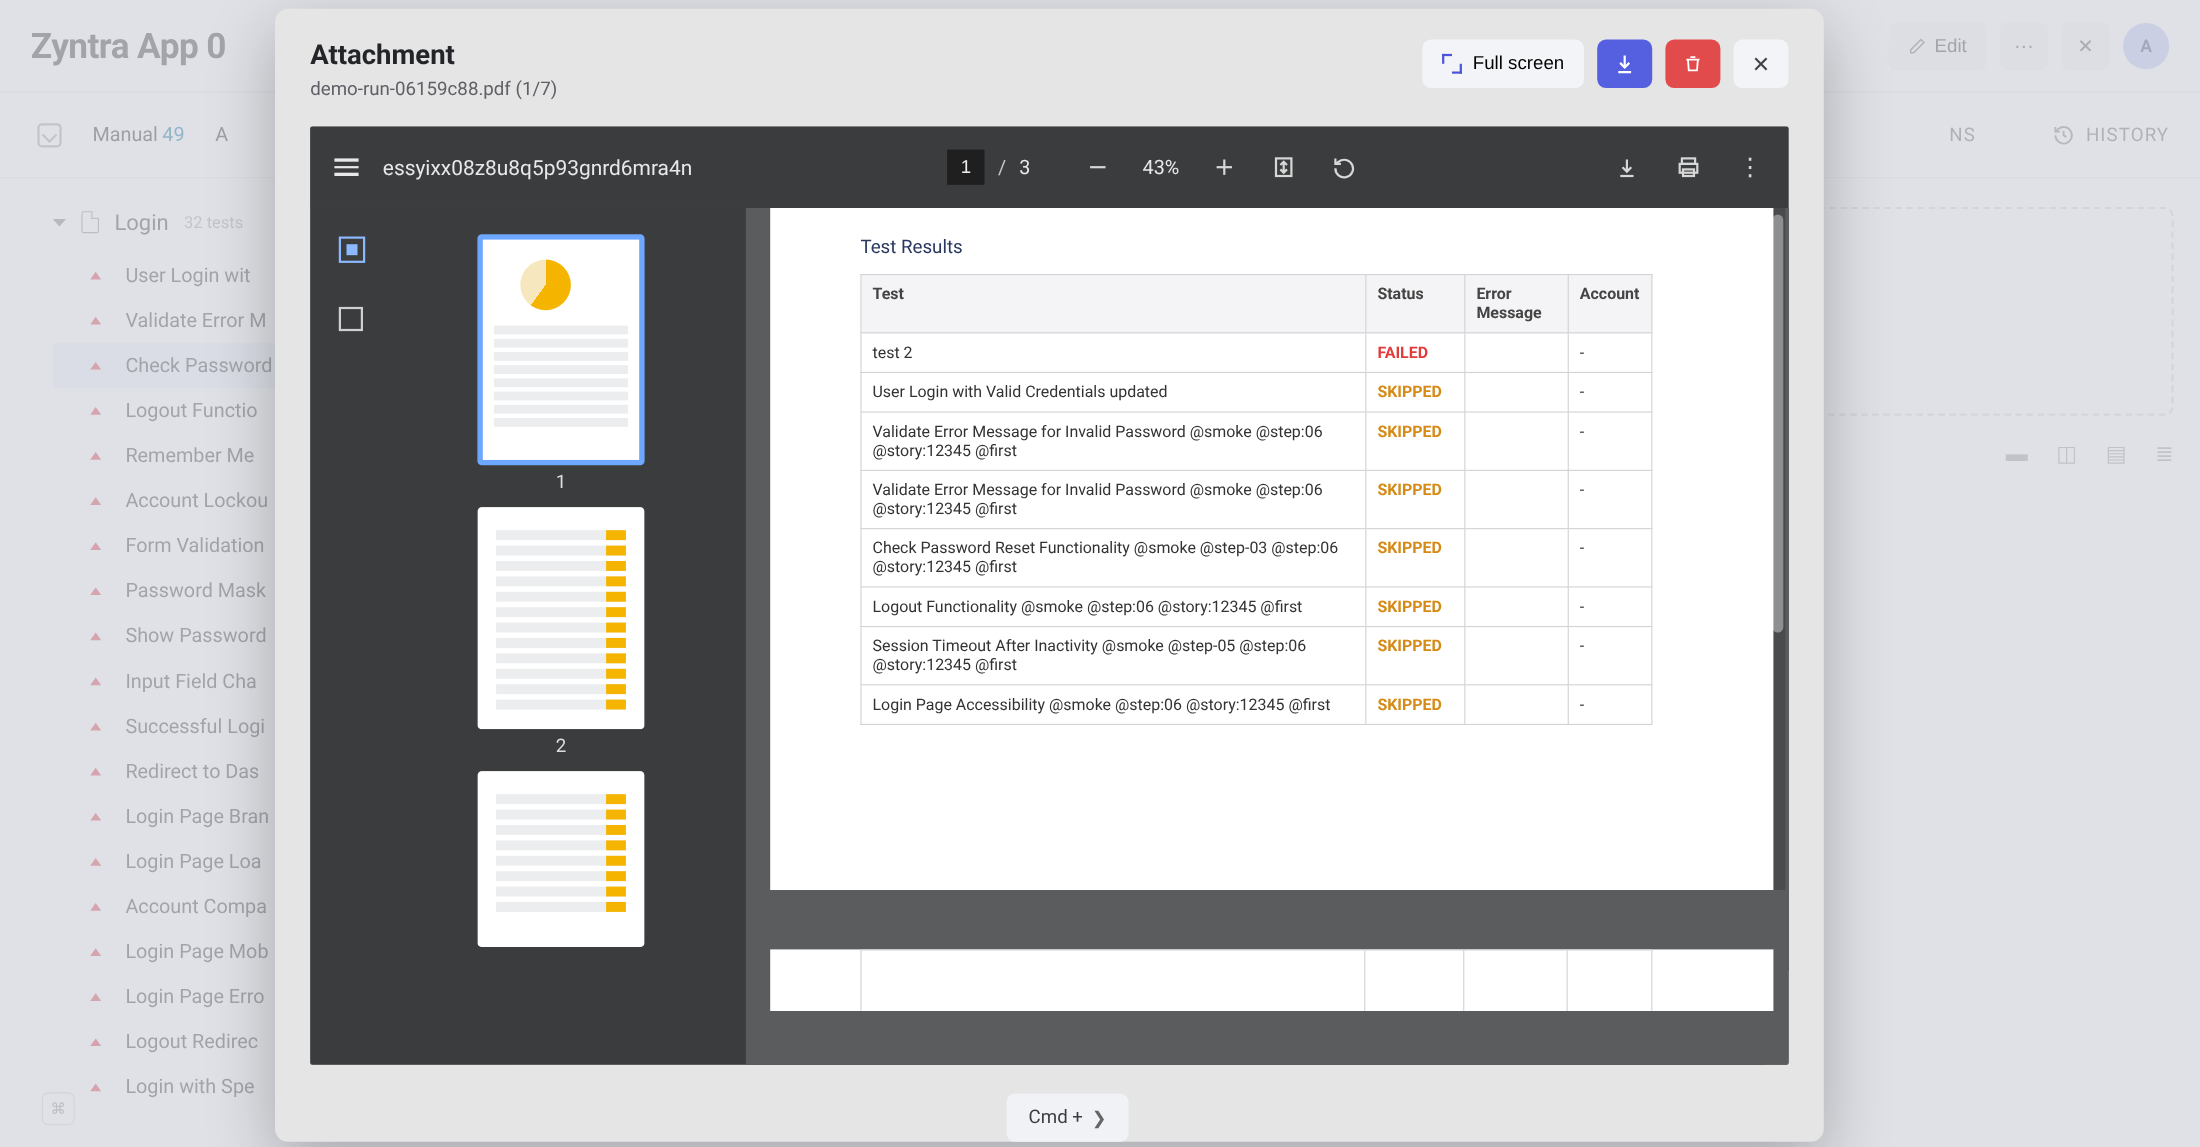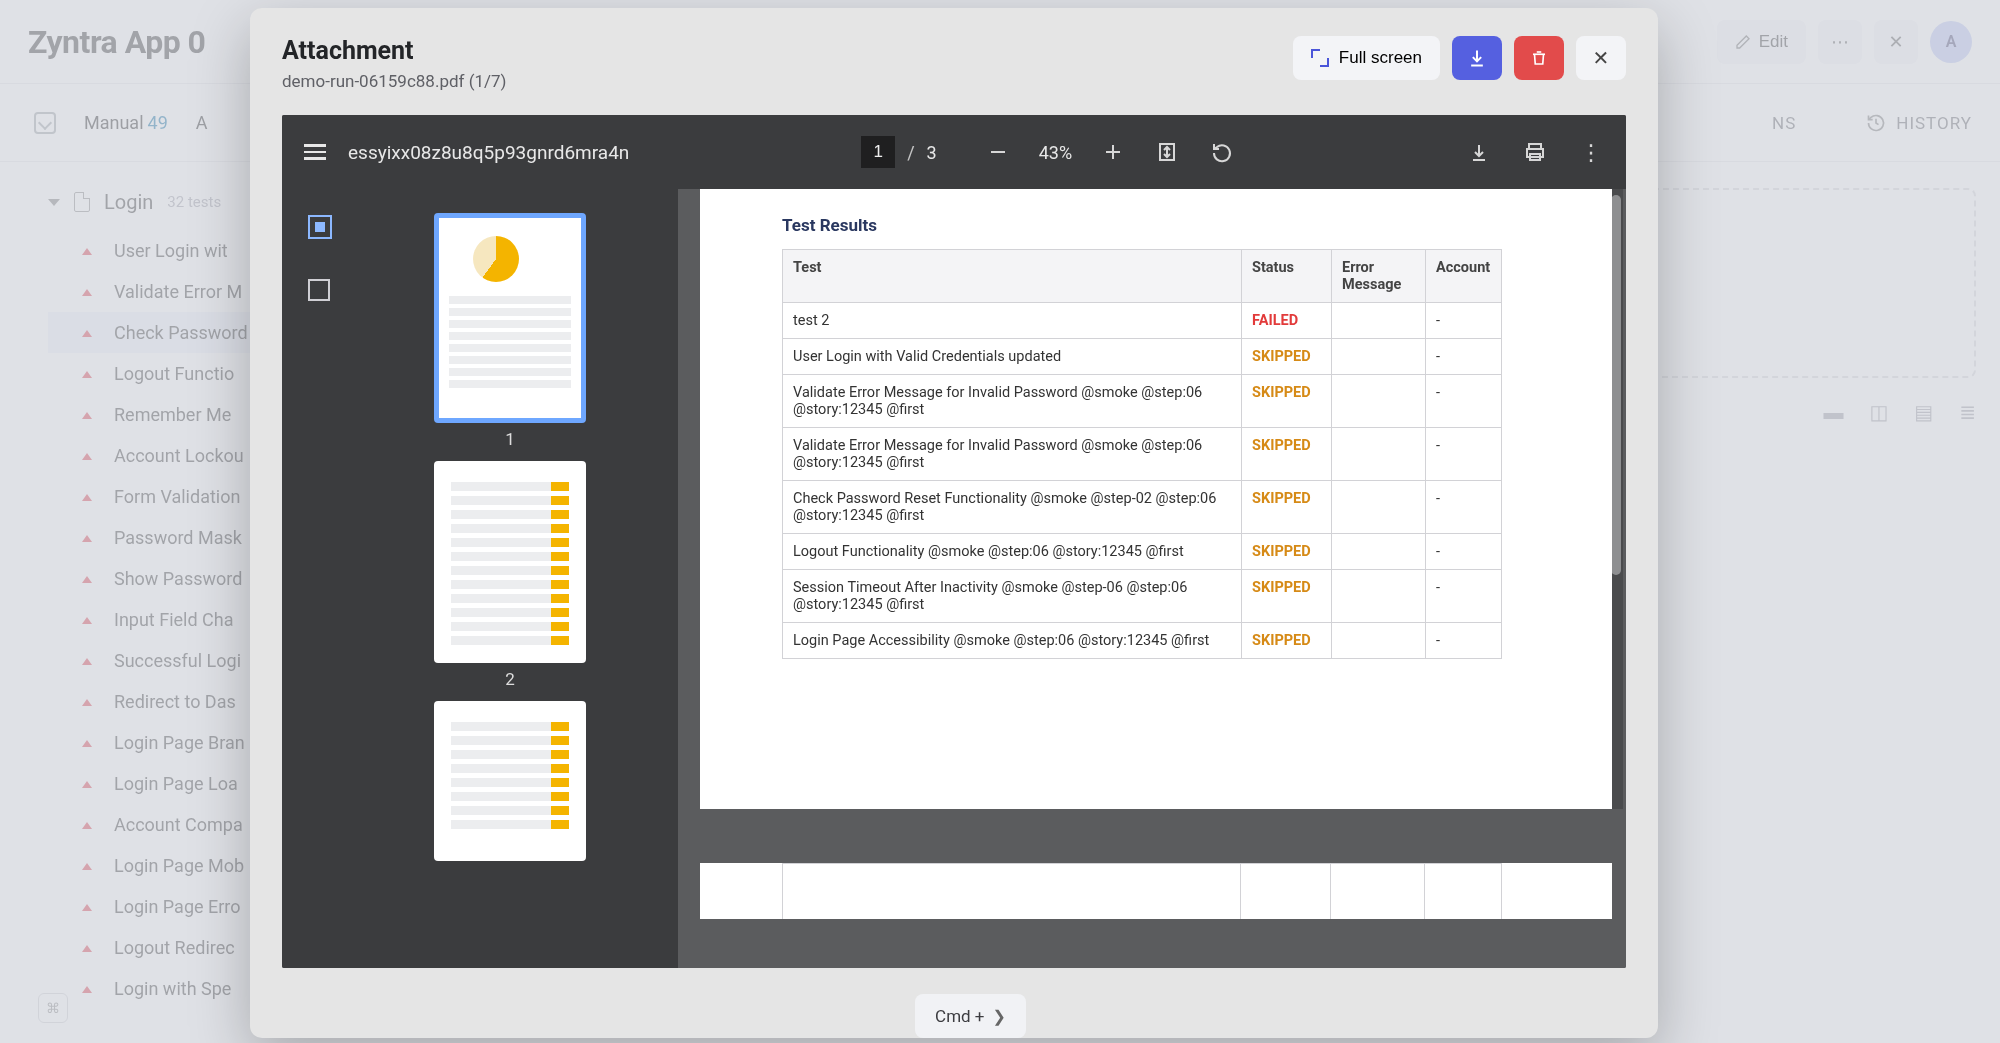--- a/index.html
+++ b/index.html
@@ -77,21 +77,21 @@
 .thumb-body .pie{position:absolute;left:34px;top:18px;width:46px;height:46px;border-radius:50%;background:conic-gradient(#f4b400 0 60%, #f6e7bf 60% 100%);}
 .thumb-rows{position:absolute;left:10px;right:10px;top:78px;display:flex;flex-direction:column;gap:4px;}
 .thumb-rows div{height:8px;background:#ecedef;}
 .tlabel{color:#ddd;font-size:17px;margin:6px 0 12px;}
 .thumb2 .thumb-body{height:192px;}
 .rows2{position:absolute;inset:16px 12px;display:flex;flex-direction:column;gap:5px;}
 .rows2 div{height:9px;background:#ecedef;}
 .rows2 div span{display:inline-block;float:right;width:18px;height:9px;background:#f4b400;}
 .page-area{flex:1;background:#5b5c5e;overflow:auto;padding:0 22px 20px;position:relative;}
 .page{background:#fff;width:912px;margin:0 auto 54px;min-height:620px;padding:26px 0 40px;position:relative;}
-.page h3{font-size:17px;font-weight:700;color:#2a3860;padding:0 0 14px 82px;}
+.page h3{font-size:17px;font-weight:400;color:#2a3860;padding:0 0 14px 82px;}
 table.tr{width:720px;margin-left:82px;border-collapse:collapse;font-size:14.5px;}
 table.tr th,table.tr td{border:1px solid #d2d2d6;padding:9px 10px;text-align:left;vertical-align:top;}
 table.tr th{background:#f4f4f6;color:#444;font-weight:700;}
 .col-status{width:90px;}
 .col-err{width:94px;}
 .col-dur{width:76px;}
 .st-fail{color:#e23b3b;font-weight:700;}
 .st-skip{color:#d68a16;font-weight:700;}
 .page-scroll{position:absolute;right:3px;top:0;width:14px;height:620px;background:#4a4b4d;}
 .page-scroll .th{position:absolute;left:2px;top:6px;width:10px;height:380px;background:#8e8f91;border-radius:5px;}
@@ -460,33 +460,33 @@
                     <td></td>
                     <td>-</td>
                   </tr>
                   <tr>
                     <td>Validate Error Message for Invalid Password @smoke @step:06 @story:12345 @first</td>
                     <td class="st-skip">SKIPPED</td>
                     <td></td>
                     <td>-</td>
                   </tr>
                   <tr>
-                    <td>Check Password Reset Functionality @smoke @step-02 @step:06 @story:12345 @first</td>
+                    <td>Check Password Reset Functionality @smoke @step-03 @step:06 @story:12345 @first</td>
                     <td class="st-skip">SKIPPED</td>
                     <td></td>
                     <td>-</td>
                   </tr>
                   <tr>
                     <td>Logout Functionality @smoke @step:06 @story:12345 @first</td>
                     <td class="st-skip">SKIPPED</td>
                     <td></td>
                     <td>-</td>
                   </tr>
                   <tr>
-                    <td>Session Timeout After Inactivity @smoke @step-06 @step:06 @story:12345 @first</td>
+                    <td>Session Timeout After Inactivity @smoke @step-05 @step:06 @story:12345 @first</td>
                     <td class="st-skip">SKIPPED</td>
                     <td></td>
                     <td>-</td>
                   </tr>
                   <tr>
                     <td>Login Page Accessibility @smoke @step:06 @story:12345 @first</td>
                     <td class="st-skip">SKIPPED</td>
                     <td></td>
                     <td>-</td>
                   </tr>

